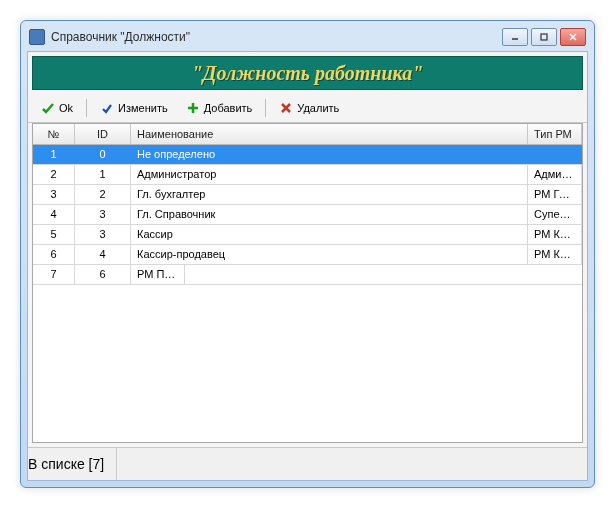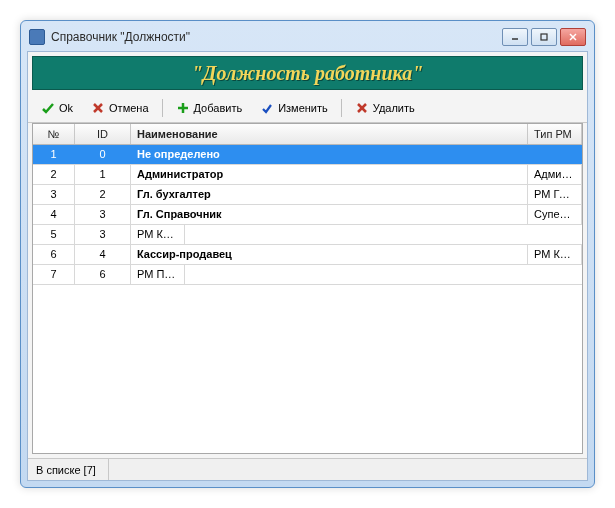--- a/index.html
+++ b/index.html
@@ -125,31 +125,31 @@
   padding: 3px 6px;
   font-size: 11px;
   overflow: hidden;
   white-space: nowrap;
   text-overflow: ellipsis;
 }
 .grow.sel { background: #2d8ef0; color: #fff; }
 .grow.sel .gc { border-right-color: #2d8ef0; }
 .c-num { width: 42px; text-align: center; }
 .c-id  { width: 56px; text-align: center; }
-.c-name{ flex: 1; font-weight: bold; }
+.c-name{ flex: 1; }
 .c-rm  { width: 54px; }
 
 .statusbar {
-  height: 22px;
+  height: 33px;
   border-top: 1px solid #c8c8c8;
   background: #f0f0f0;
   display: flex;
   align-items: center;
-  padding: 0 8px;
-  font-size: 11px;
+  padding: 0 0;
+  font-size: 14px;
 }
 .statusbar .sseg { border-right: 1px solid #c8c8c8; padding-right: 12px; margin-right: 12px; height: 100%; display:flex; align-items:center;}
 </style>
 </head>
 <body>
 
 <div class="window">
 
   <div class="titlebar">
     <div class="appicon"></div>
@@ -182,46 +182,37 @@
 
     <div class="toolbar">
       <div class="tbtn">
         <span class="ticon">
           <svg viewBox="0 0 14 14">
               <polyline points="2,8 5,11 12,3" fill="none" stroke="#1a9e1a" stroke-width="2.5"></polyline>
             </svg>
         </span>
         <span>Ok</span>
       </div>
-      <div class="tbtn">
-        <span class="ticon">
-          <svg viewBox="0 0 14 14">
-              <line x1="3" y1="3" x2="11" y2="11" stroke="#c0392b" stroke-width="2.5"></line>
-              <line x1="11" y1="3" x2="3" y2="11" stroke="#c0392b" stroke-width="2.5"></line>
-            </svg>
-        </span>
-        <span>Отмена</span>
-      </div>
       <div class="tsep"></div>
+      <div class="tbtn">
+        <span class="ticon">
+          <svg viewBox="0 0 14 14">
+              <polyline points="3,8 6,11 11,4" fill="none" stroke="#1a4fc0" stroke-width="2.2"></polyline>
+            </svg>
+        </span>
+        <span>Изменить</span>
+      </div>
       <div class="tbtn">
         <span class="ticon">
           <svg viewBox="0 0 14 14">
               <line x1="7" y1="2" x2="7" y2="12" stroke="#1a9e1a" stroke-width="2.5"></line>
               <line x1="2" y1="7" x2="12" y2="7" stroke="#1a9e1a" stroke-width="2.5"></line>
             </svg>
         </span>
         <span>Добавить</span>
-      </div>
-      <div class="tbtn">
-        <span class="ticon">
-          <svg viewBox="0 0 14 14">
-              <polyline points="3,8 6,11 11,4" fill="none" stroke="#1a4fc0" stroke-width="2.2"></polyline>
-            </svg>
-        </span>
-        <span>Изменить</span>
       </div>
       <div class="tsep"></div>
       <div class="tbtn">
         <span class="ticon">
           <svg viewBox="0 0 14 14">
               <line x1="3" y1="3" x2="11" y2="11" stroke="#c0392b" stroke-width="2.5"></line>
               <line x1="11" y1="3" x2="3" y2="11" stroke="#c0392b" stroke-width="2.5"></line>
             </svg>
         </span>
         <span>Удалить</span>
@@ -256,20 +247,21 @@
           </div>
           <div class="grow">
             <div class="gc c-num">4</div>
             <div class="gc c-id">3</div>
             <div class="gc c-name">Гл. Справочник</div>
             <div class="gc c-rm">Суперви.</div>
           </div>
           <div class="grow">
             <div class="gc c-num">5</div>
             <div class="gc c-id">3</div>
+            <div class="gc c-name">Кассир</div>
             <div class="gc c-rm">РМ Касс.</div>
           </div>
           <div class="grow">
             <div class="gc c-num">6</div>
             <div class="gc c-id">4</div>
             <div class="gc c-name">Кассир-продавец</div>
             <div class="gc c-rm">РМ Касс.</div>
           </div>
           <div class="grow">
             <div class="gc c-num">7</div>

